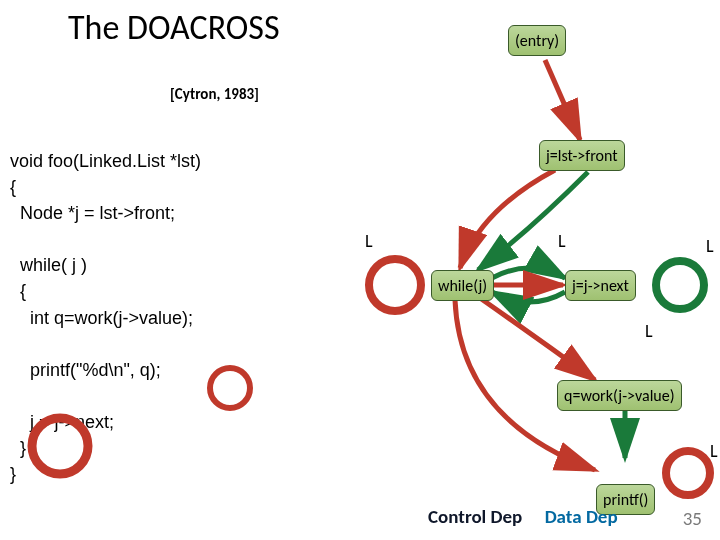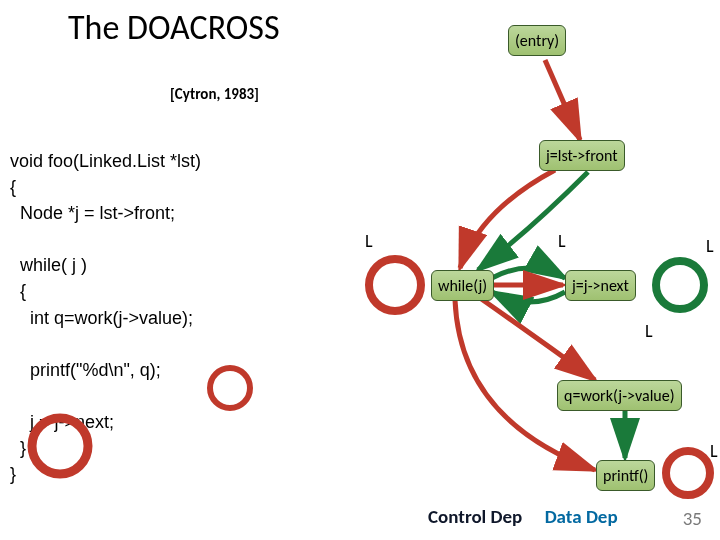--- a/index.html
+++ b/index.html
@@ -6,21 +6,21 @@
   body { width: 720px; height: 540px; font-family: Calibri, Arial, sans-serif; position: relative; background: #fff; }
   .title { font-size: 34px; position: absolute; top: 10px; left: 68px; line-height: 1.05; }
   .cite { font-size: 15px; font-weight: bold; position: absolute; top: 85px; left: 170px; }
   .code { font-family: Liberation Sans, sans-serif; font-size: 18px; position: absolute; top: 148px; left: 10px; white-space: pre; line-height: 1.45; }
   .node-box { position: absolute; background: linear-gradient(#bcd79b,#9fc171); border: 1px solid #3a5a2a; border-radius: 6px; padding: 5px 6px; font-size: 16px; text-align: center; }
   .entry { top: 25px; left: 508px; }
   .front { top: 140px; left: 539px; }
   .whilej { top: 270px; left: 418px; margin-left: 13px; }
   .jnext { top: 270px; left: 565px; text-align: right; }
   .qwork { top: 380px; left: 557px; }
-  .printf { top: 460px; left: 596px; }
+  .printf { top: 484px; left: 596px; }
   .legend { position: absolute; top: 505px; left: 428px; font-size: 19px; font-weight: bold; }
   .legend .ctrl { color: #0f172a; }
   .legend .dd { color: #0369a1; margin-left: 18px; }
   .page { position: absolute; bottom: 10px; right: 18px; font-size: 19px; color: #7a7a7a; }
   .Llab { position: absolute; font-family: Calibri; font-size: 18px; }
   svg.edges { position: absolute; top: 0; left: 0; width: 720px; height: 540px; pointer-events: none; }
 </style>
 </head>
 <body>
 

